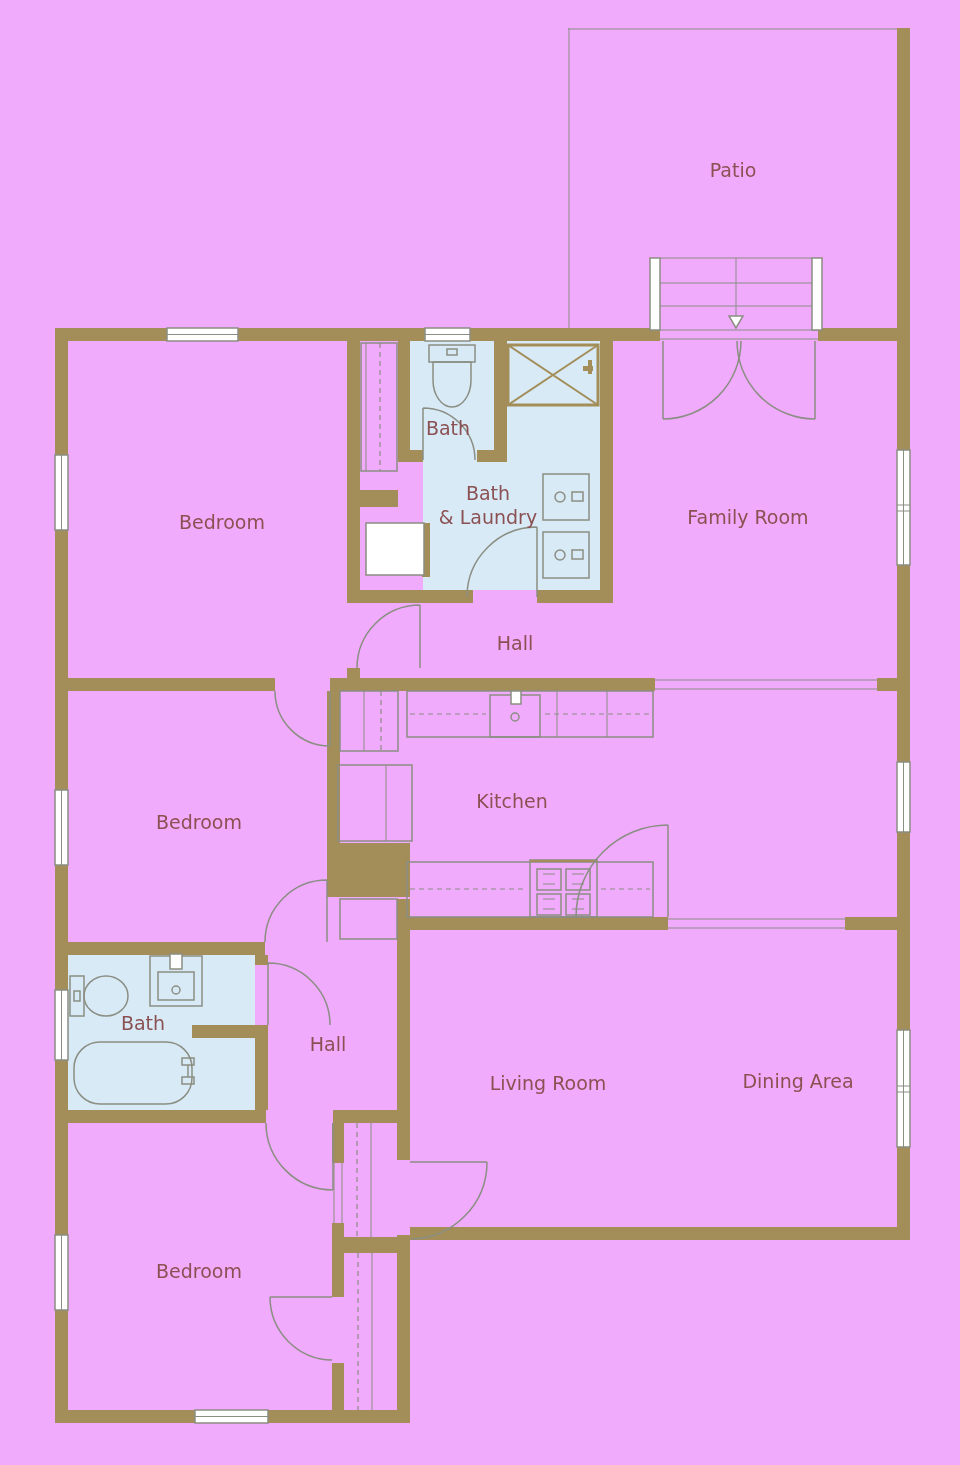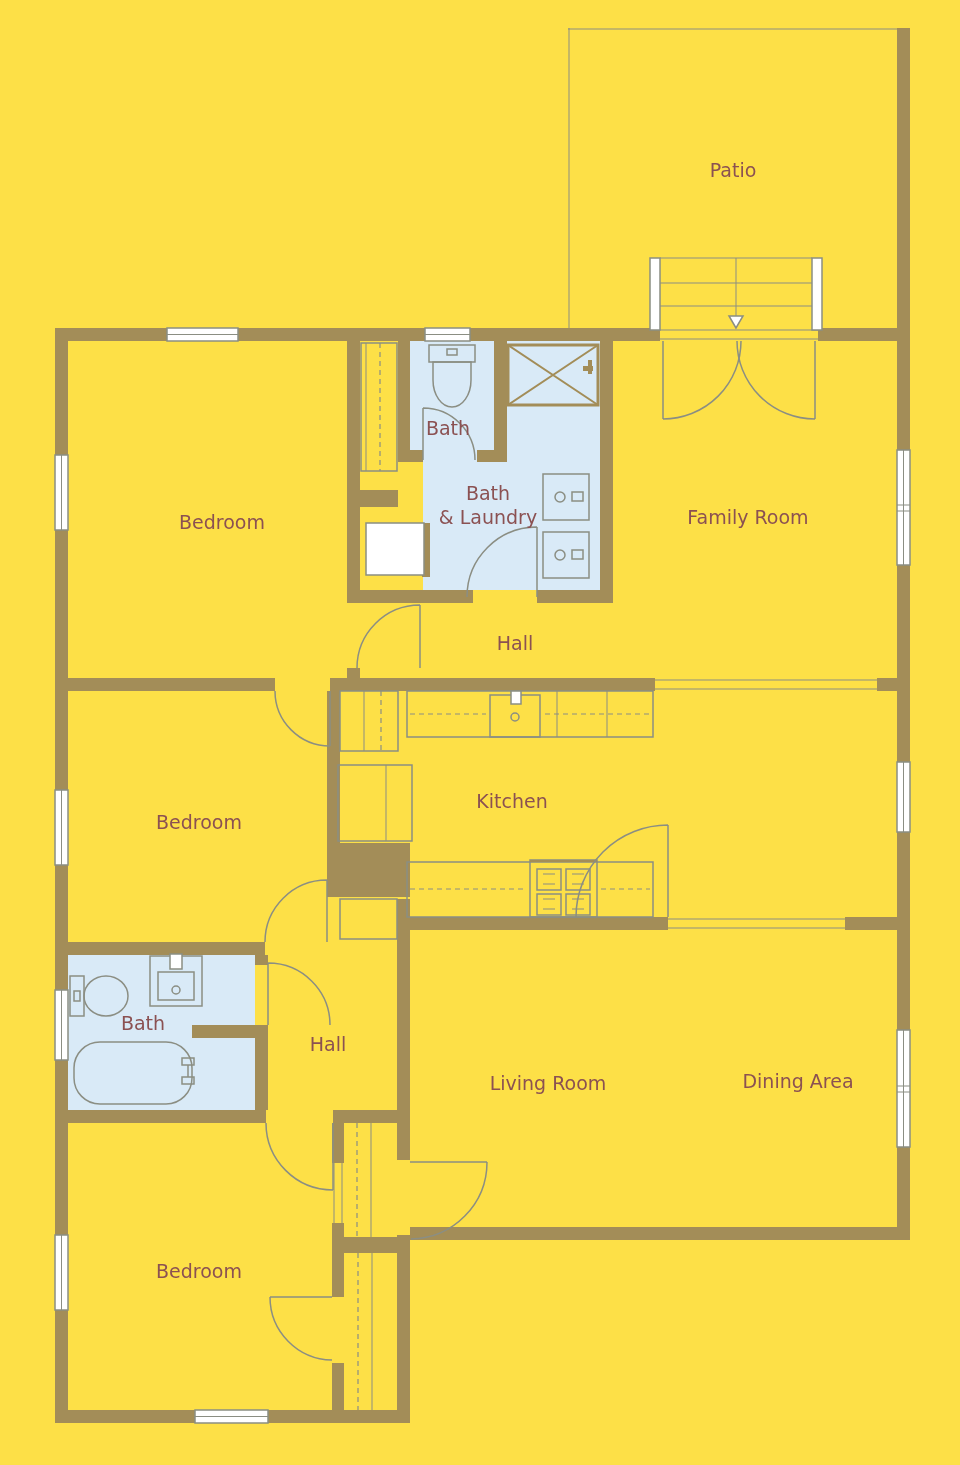--- a/index.html
+++ b/index.html
@@ -2,21 +2,21 @@
 <html style="--wall: #A38D58; --wet_room_fill: #D9EAF7; --label_text: #8B5152; --fixture_line: #8B8E83;"><head>
 <meta charset="utf-8">
 <style>
   :root{
     --wall:#A38D58;
     --wet_room_fill:#D9EAF7;
     --label_text:#8B5152;
     --fixture_line:#8B8E83;
   }
   html,body{margin:0;padding:0;background:#fff;}
-  .plan-wrap{width:960px;height:1465px;position:relative;background:#fde047;}
+  .plan-wrap{width:960px;height:1465px;position:relative;background:#f0abfc;}
   svg{display:block;}
   .wall{fill:var(--wall);stroke:none;}
   .wet{fill:var(--wet_room_fill);stroke:none;}
   .ln{stroke:var(--fixture_line);stroke-width:1.5;fill:none;}
   .lnf{stroke:var(--fixture_line);stroke-width:1.5;fill:#fff;}
   .thin{stroke:var(--fixture_line);stroke-width:1;fill:none;}
   .dash{stroke:var(--fixture_line);stroke-width:1.2;fill:none;stroke-dasharray:5 4;}
   .tan3{stroke:var(--wall);stroke-width:3;fill:none;}
   .tan2{stroke:var(--wall);stroke-width:2;fill:none;}
   .tanf{fill:var(--wall);stroke:none;}

